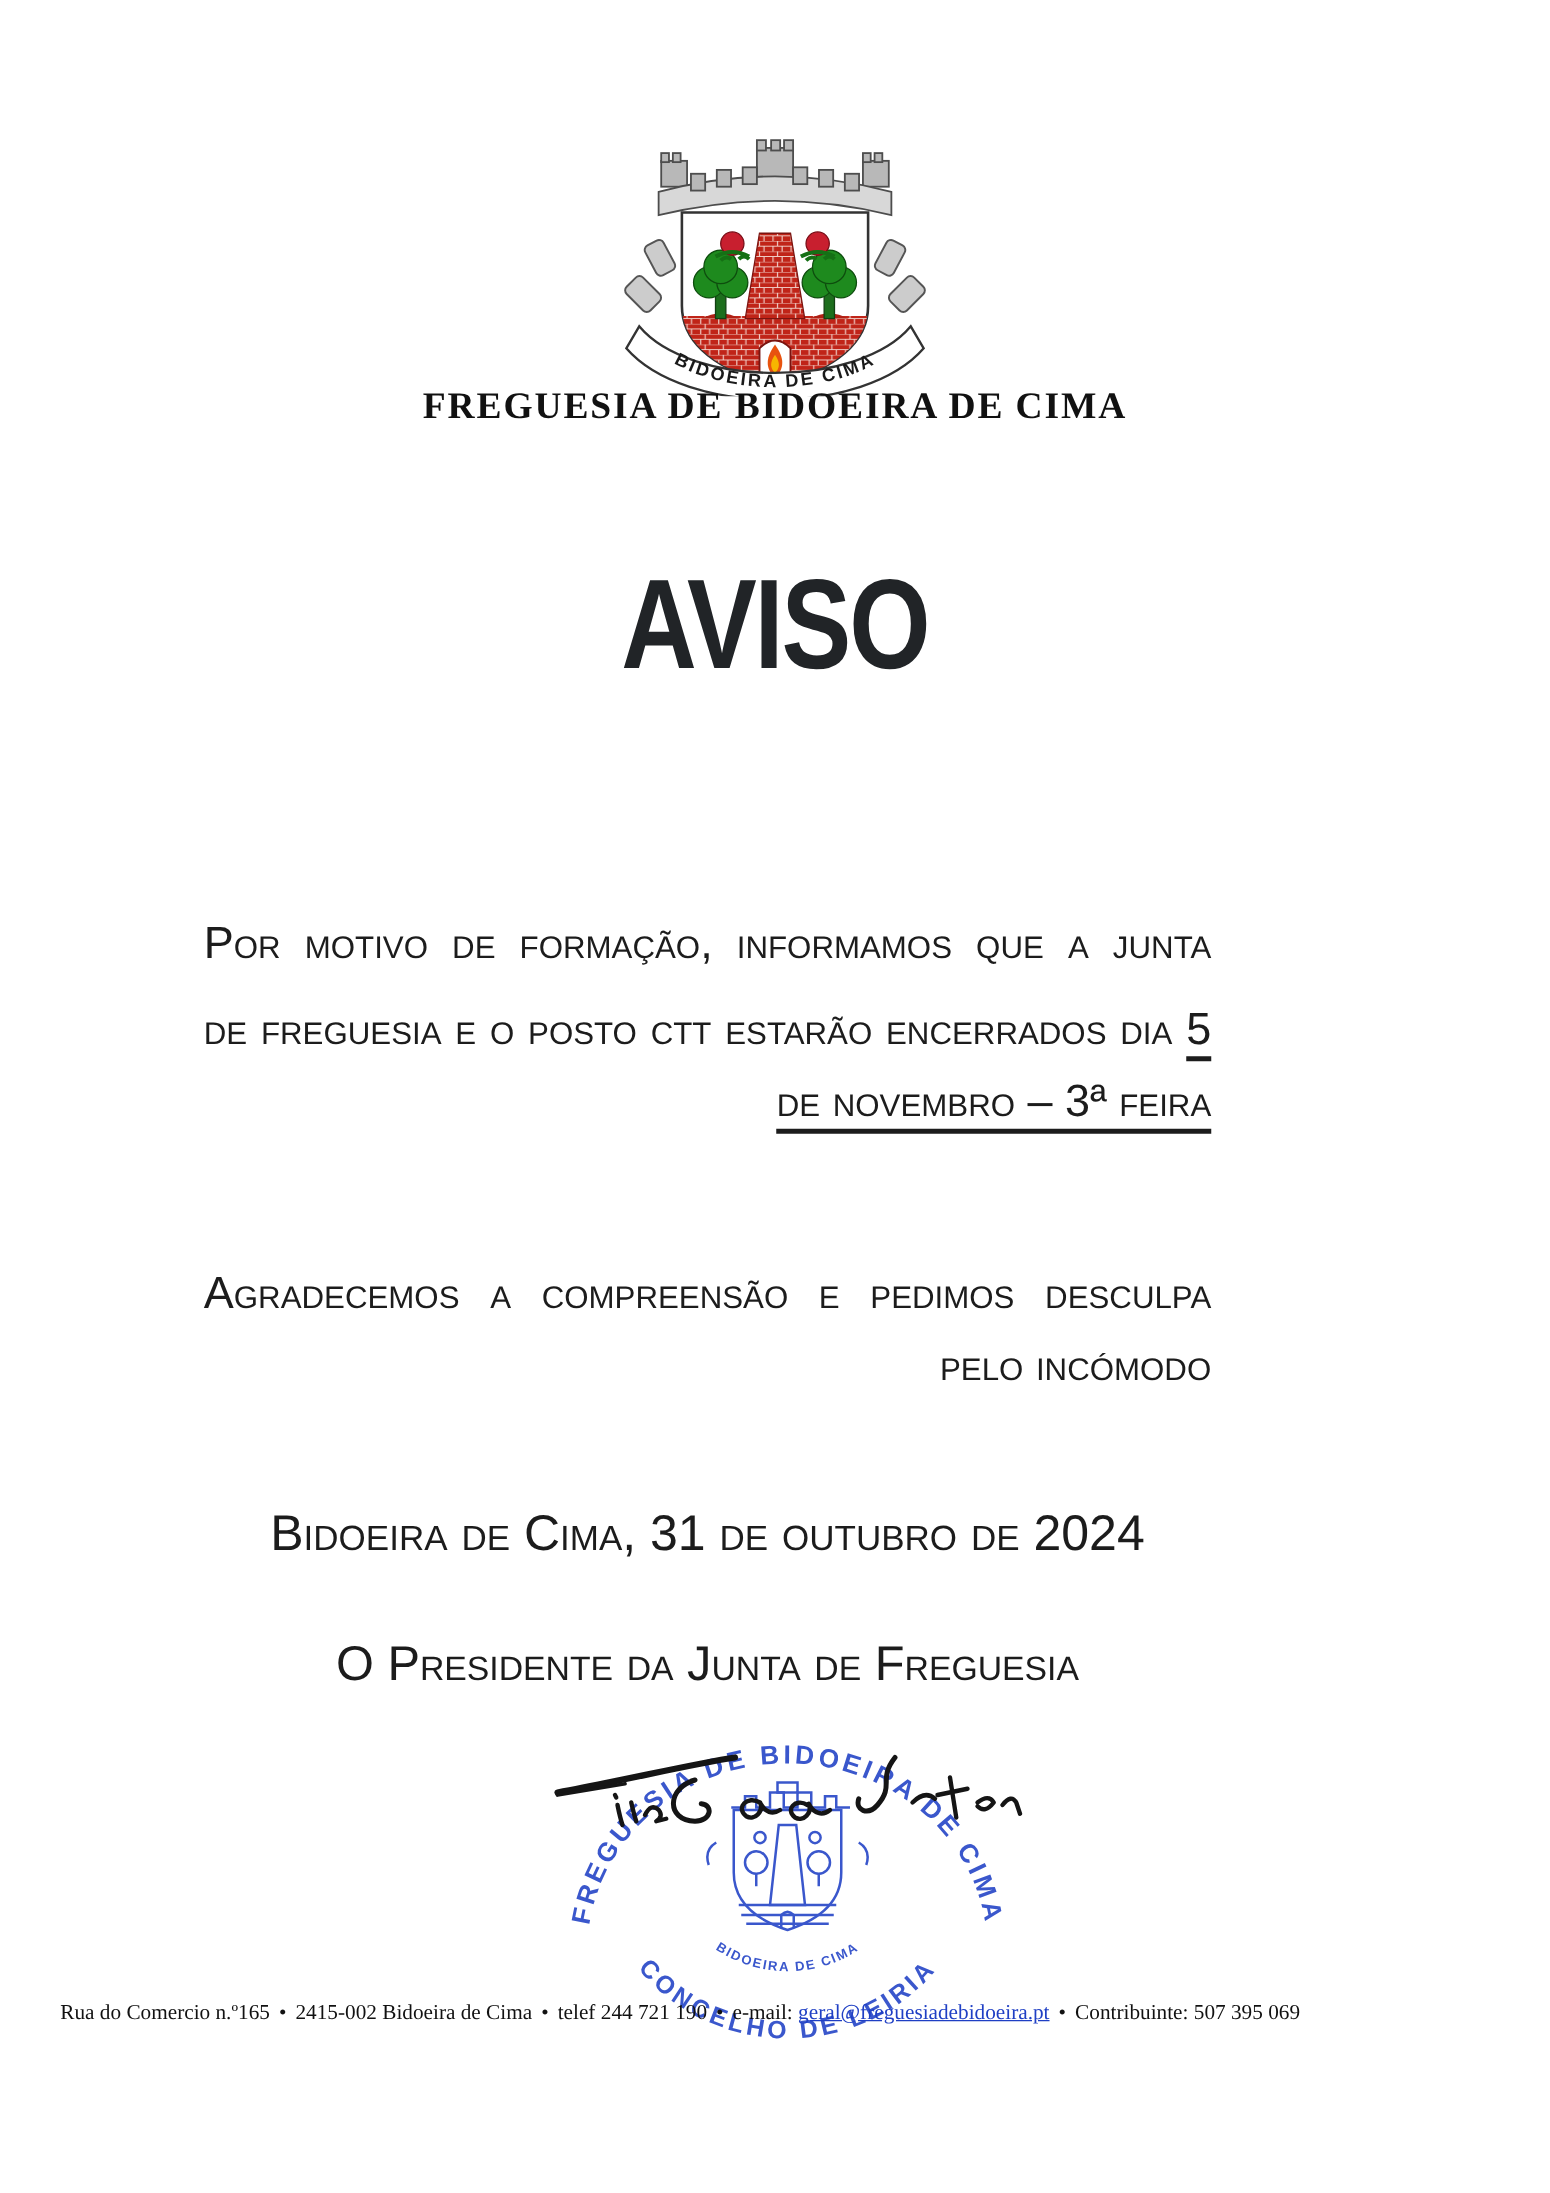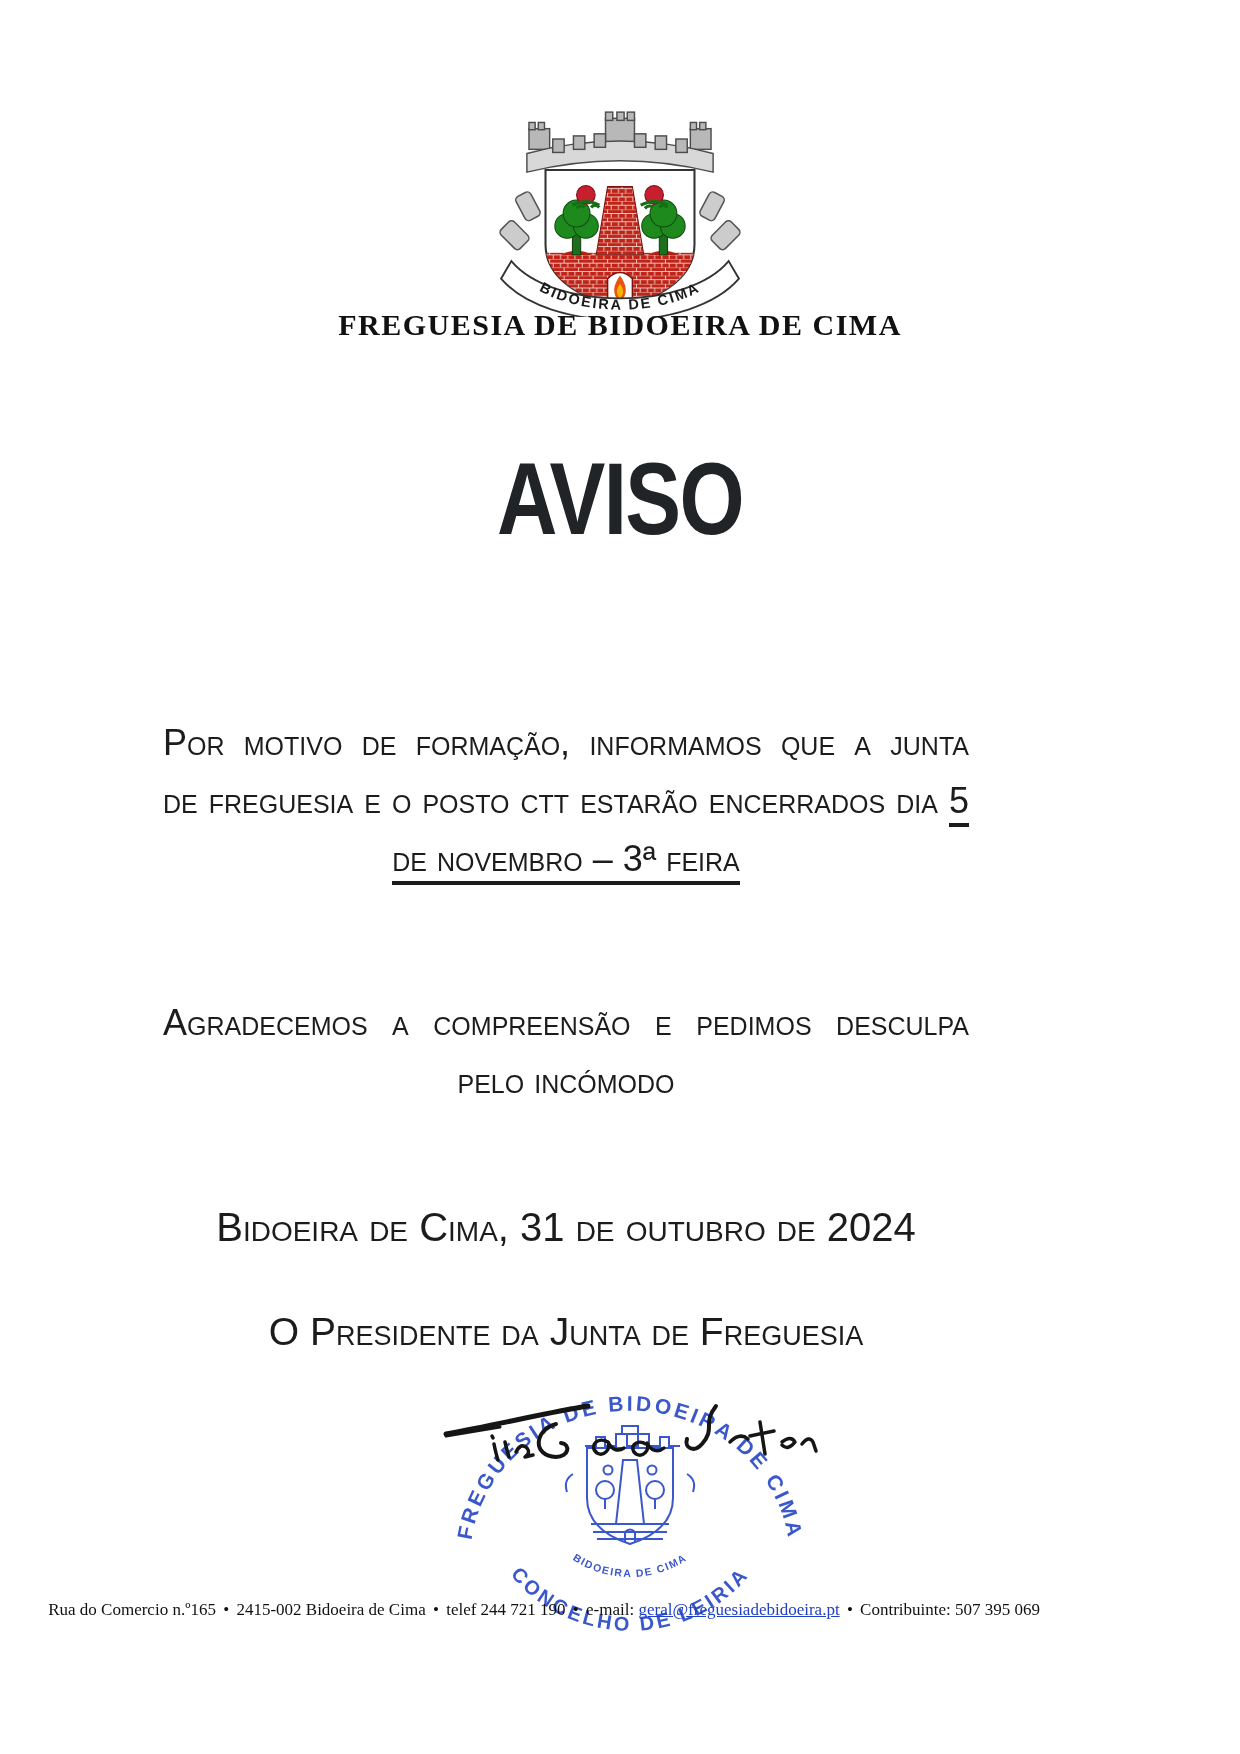--- a/index.html
+++ b/index.html
@@ -22,22 +22,22 @@
     display:inline-block;font-weight:bold;font-size:102px;line-height:118px;
     color:#20242
 
 6;transform:scaleX(.82);letter-spacing:-2px;color:#212427;
   }
   
   .bodycol{position:absolute;left:163px;width:806px;}
   .sc{font-variant:small-caps;}
   .p1{top:714px;font-size:36px;line-height:58px;}
   .p2{top:994px;font-size:36px;line-height:58px;}
-  .jline{text-align:justify;text-align-last:justify;}
-  .nline{text-align:center;}
+  .jline{text-align:justify;text-align-last:justify;margin-top:11px;}
+  .nline{text-align:right;}
   .ul{border-bottom:4px solid #1c1c1c;padding-bottom:2px;}
   .date-line{
     top:1203px;text-align:center;font-size:40px;line-height:48px;
   }
   .sig-title{
     top:1308px;text-align:center;font-size:39px;line-height:48px;
   }
   
   .stamp{position:absolute;left:445px;top:1382px;width:370px;height:255px;z-index:1;opacity:.92;}
   .signature{position:absolute;left:430px;top:1384px;width:420px;height:95px;z-index:3;}

